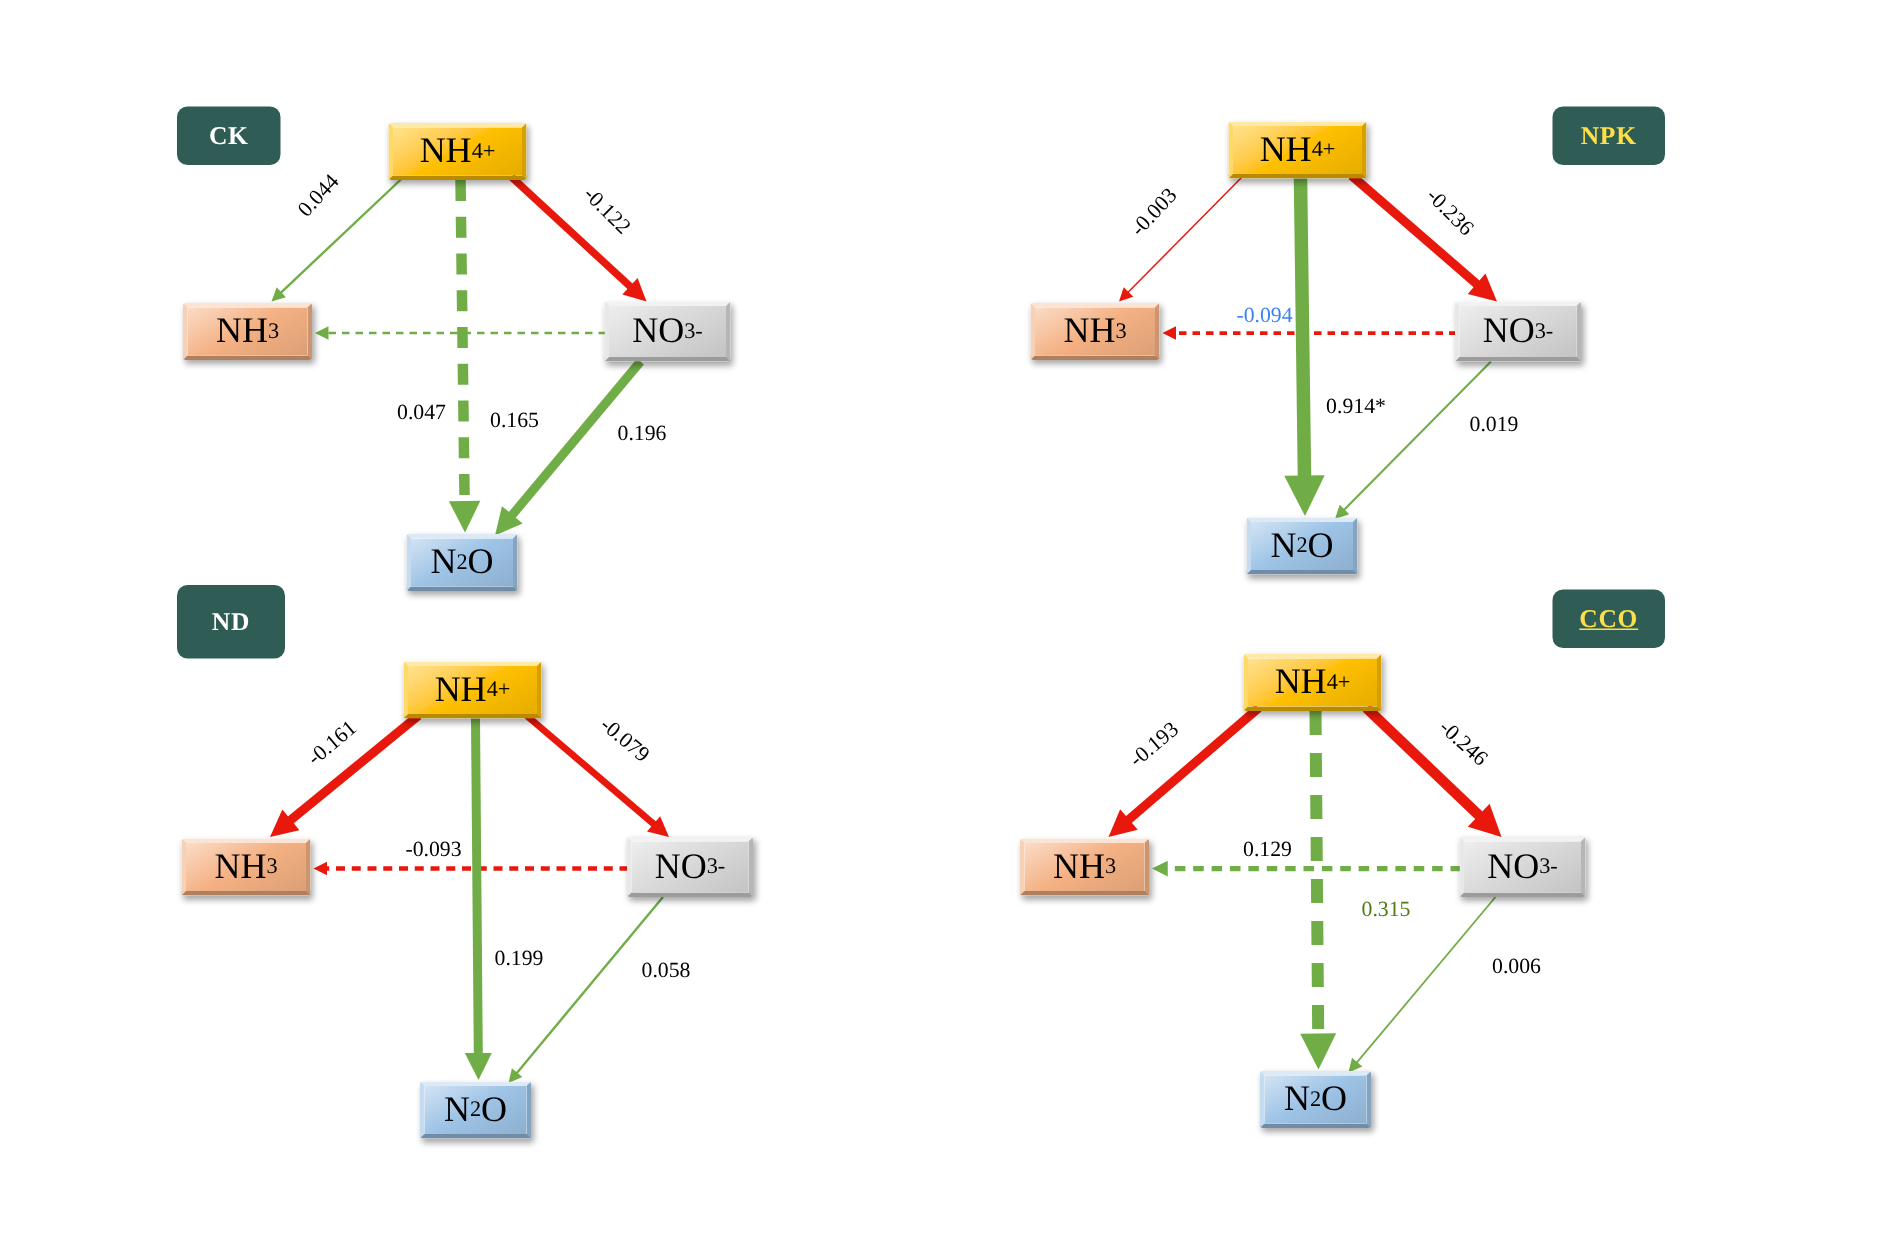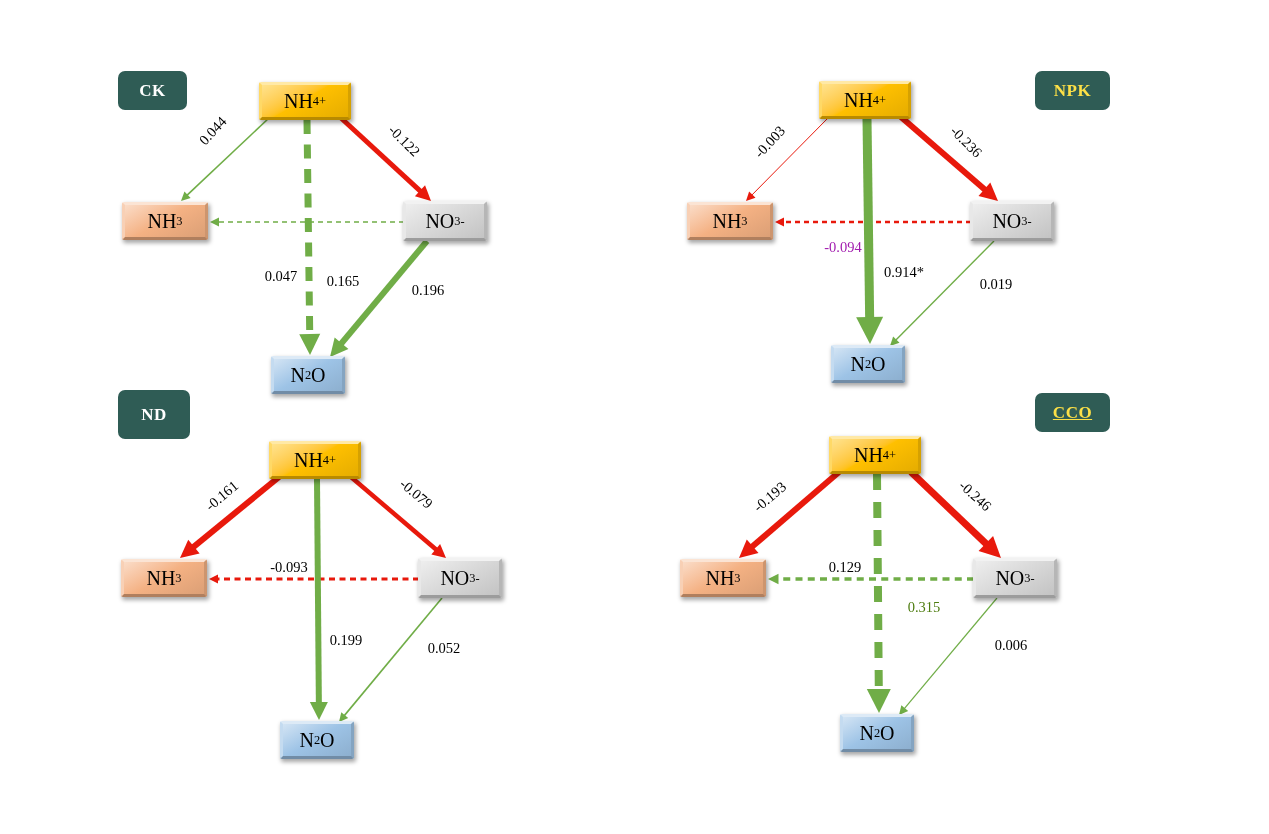--- a/index.html
+++ b/index.html
@@ -20,21 +20,21 @@
     width: 1269px; height: 834px;
   }
 
   #panels { position: absolute; left: 0; top: 0; width: 100%; height: 100%; }
 
   .node {
     position: absolute;
     display: flex;
     align-items: center;
     justify-content: center;
-    font-size: 20px;
+    font-size: 24px;
     color: #000000;
     background: var(--c);
     background: linear-gradient(150deg,
       color-mix(in srgb, var(--c), #ffffff 55%) 0%,
       var(--c) 48%,
       color-mix(in srgb, var(--c), #000000 10%) 100%);
     border: 3px solid var(--c);
     border-top-color: color-mix(in srgb, var(--c), #ffffff 65%);
     border-left-color: color-mix(in srgb, var(--c), #ffffff 40%);
     border-bottom-color: color-mix(in srgb, var(--c), #000000 28%);
@@ -138,21 +138,21 @@
         <sup>-</sup>
       </div>
       <div class="node" style="left: 271px; top: 356px; width: 74px; height: 38px; --c: #9dc3e6;">
         <span>N</span>
         <sub>2</sub>
         <span>O</span>
       </div>
       <div class="panel-label" style="left: 1035px; top: 71px; width: 75px; height: 39px; background: rgb(47, 92, 85); color: #fde047;">NPK</div>
       <div class="edge-label" style="left: 770px; top: 142px; color: rgb(0, 0, 0); transform: translate(-50%, -50%) rotate(-47deg);">-0.003</div>
       <div class="edge-label" style="left: 966px; top: 142px; color: rgb(0, 0, 0); transform: translate(-50%, -50%) rotate(45deg);">-0.236</div>
-      <div class="edge-label" style="left: 843px; top: 211px; color: #a21caf; transform: translate(-50%, -50%) rotate(0deg); margin-top: 36px;">-0.094</div>
+      <div class="edge-label" style="left: 843px; top: 211px; color: #3b82f6; transform: translate(-50%, -50%) rotate(0deg);">-0.094</div>
       <div class="edge-label" style="left: 904px; top: 272px; color: rgb(0, 0, 0); transform: translate(-50%, -50%) rotate(0deg);">0.914*</div>
       <div class="edge-label" style="left: 996px; top: 284px; color: rgb(0, 0, 0); transform: translate(-50%, -50%) rotate(0deg);">0.019</div>
       <div class="node" style="left: 819px; top: 81px; width: 92px; height: 38px; --c: #ffc000;">
         <span>NH</span>
         <sub>4</sub>
         <sup>+</sup>
       </div>
       <div class="node" style="left: 687px; top: 202px; width: 86px; height: 38px; --c: #f4b183;">
         <span>NH</span>
         <sub>3</sub>
@@ -165,21 +165,21 @@
       <div class="node" style="left: 831px; top: 345px; width: 74px; height: 38px; --c: #9dc3e6;">
         <span>N</span>
         <sub>2</sub>
         <span>O</span>
       </div>
       <div class="panel-label" style="left: 118px; top: 390px; width: 72px; height: 49px; background: rgb(47, 92, 85); color: rgb(255, 255, 255);">ND</div>
       <div class="edge-label" style="left: 222px; top: 496px; color: rgb(0, 0, 0); transform: translate(-50%, -50%) rotate(-40deg);">-0.161</div>
       <div class="edge-label" style="left: 416px; top: 494px; color: rgb(0, 0, 0); transform: translate(-50%, -50%) rotate(40deg);">-0.079</div>
       <div class="edge-label" style="left: 289px; top: 567px; color: rgb(0, 0, 0); transform: translate(-50%, -50%) rotate(0deg);">-0.093</div>
       <div class="edge-label" style="left: 346px; top: 640px; color: rgb(0, 0, 0); transform: translate(-50%, -50%) rotate(0deg);">0.199</div>
-      <div class="edge-label" style="left: 444px; top: 648px; color: rgb(0, 0, 0); transform: translate(-50%, -50%) rotate(0deg);">0.052</div>
+      <div class="edge-label" style="left: 444px; top: 648px; color: rgb(0, 0, 0); transform: translate(-50%, -50%) rotate(0deg);">0.058</div>
       <div class="node" style="left: 269px; top: 441px; width: 92px; height: 38px; --c: #ffc000;">
         <span>NH</span>
         <sub>4</sub>
         <sup>+</sup>
       </div>
       <div class="node" style="left: 121px; top: 559px; width: 86px; height: 38px; --c: #f4b183;">
         <span>NH</span>
         <sub>3</sub>
       </div>
       <div class="node" style="left: 418px; top: 558px; width: 84px; height: 40px; --c: #d9d9d9;">

